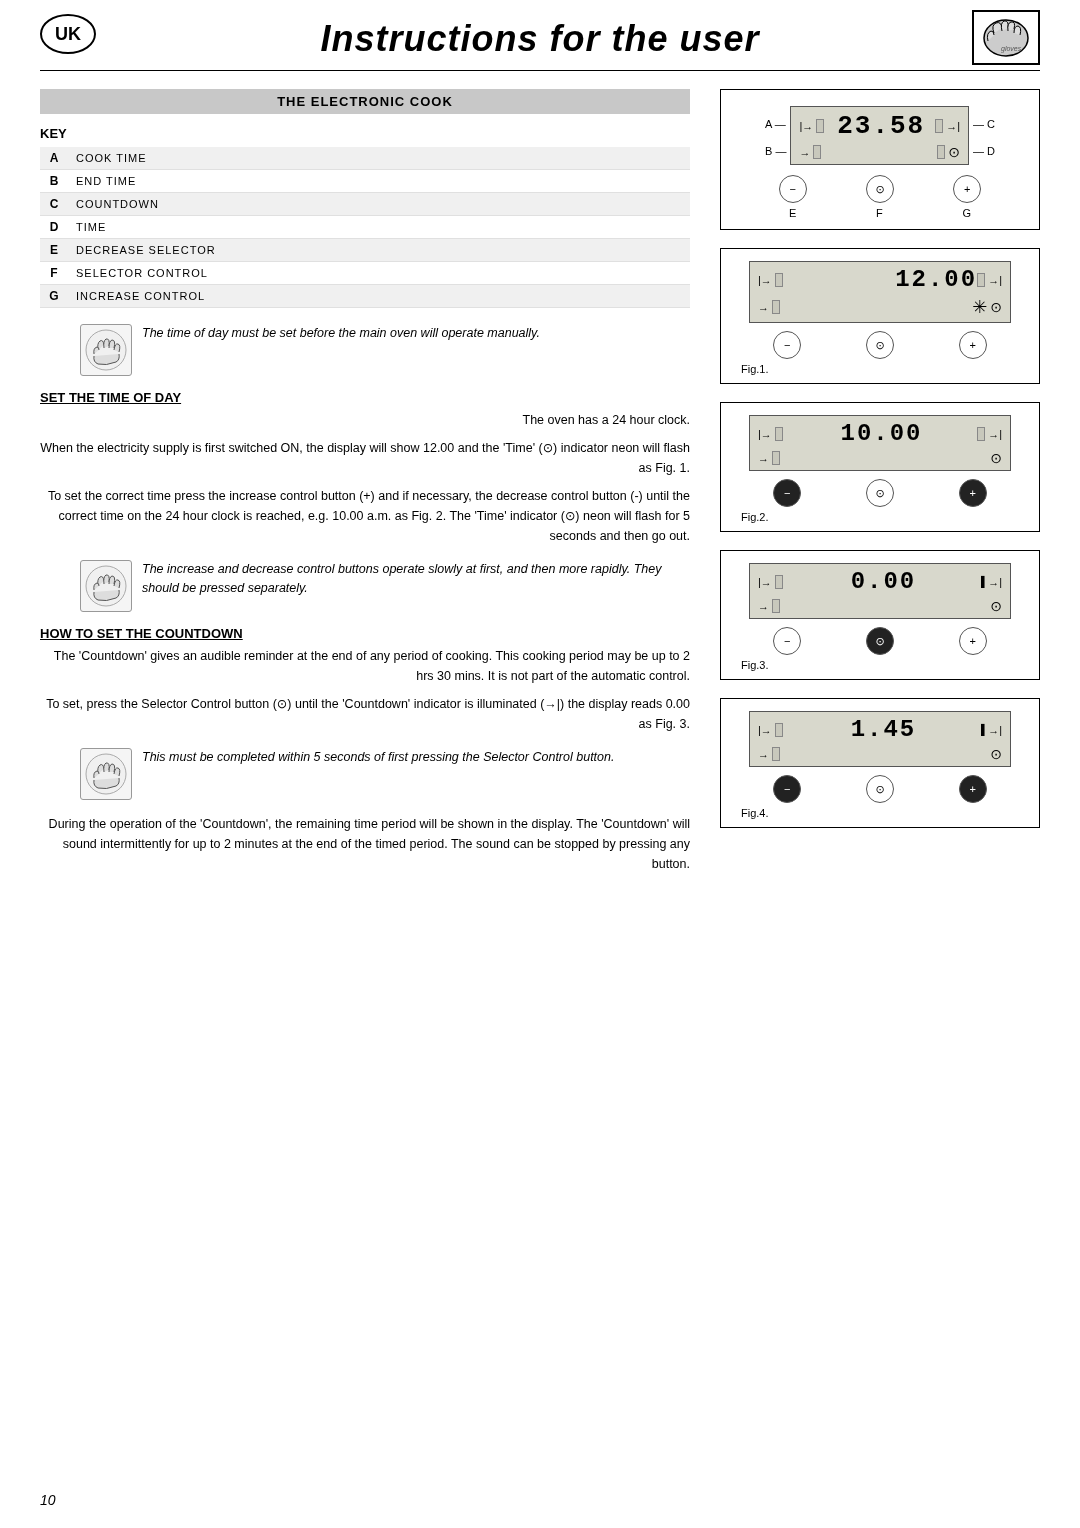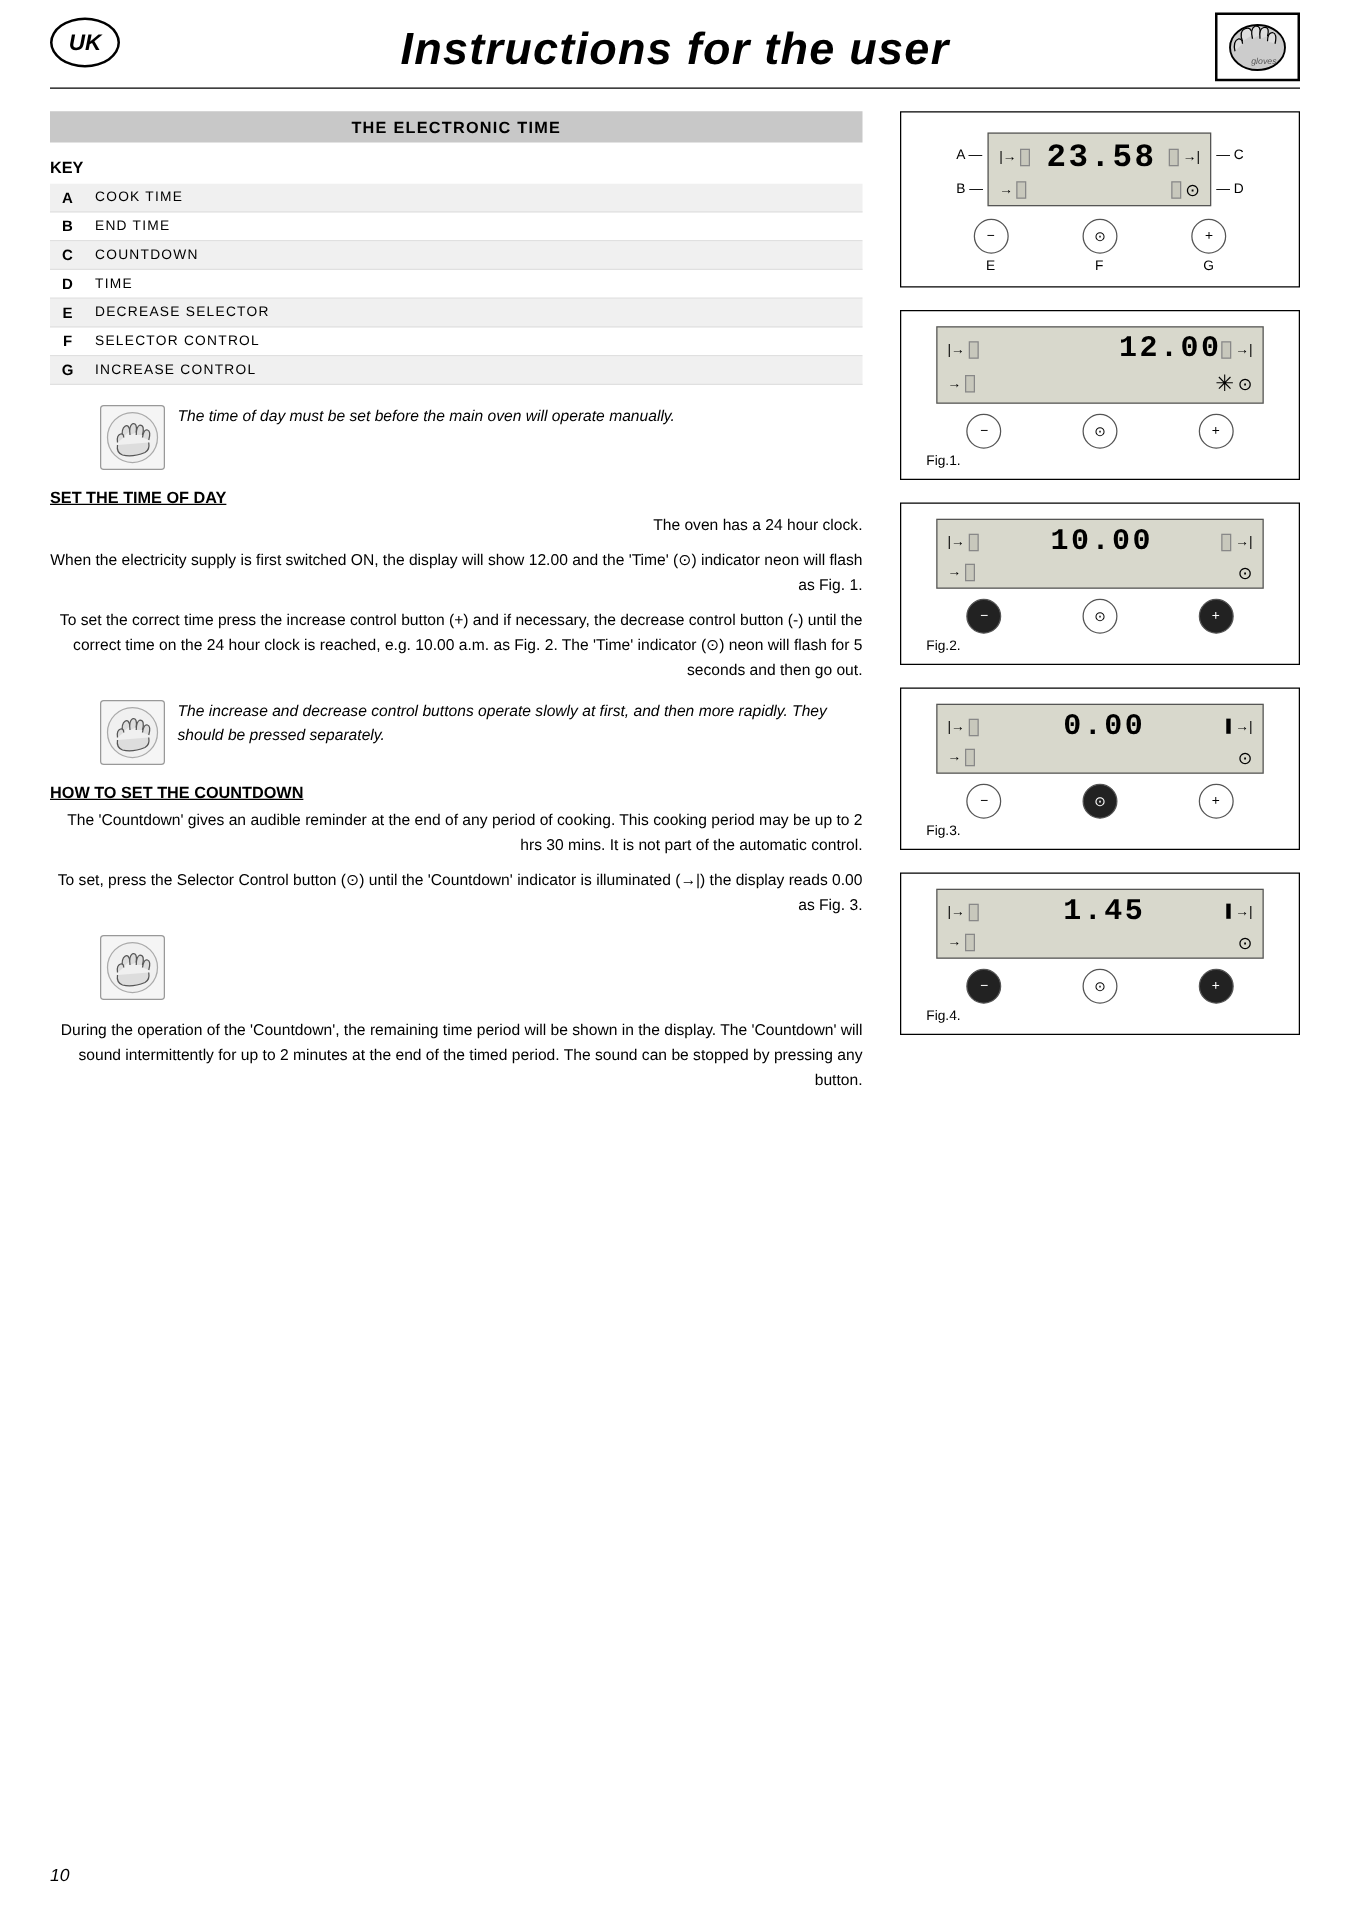--- a/index.html
+++ b/index.html
@@ -27,21 +27,20 @@
       border: 2.5px solid #000;
       border-radius: 50%;
       width: 56px;
       height: 40px;
       display: flex;
       align-items: center;
       justify-content: center;
       font-weight: bold;
       font-size: 18px;
       background: #fff;
-      font-style: italic;
     }
     .header-title {
       font-size: 36px;
       font-weight: bold;
       font-style: italic;
       letter-spacing: 1px;
     }
     .header-icon {
       position: absolute;
       right: 40px;
@@ -232,21 +231,21 @@
   </div>
 </div>
 
 <hr class="header-divider">
 
 <div class="main">
 
   <div class="left-col">
 
     <div class="section-header">
-      <span>THE ELECTRONIC TIME</span>
+      <span>THE ELECTRONIC COOK</span>
     </div>
 
     <div class="key-label">KEY</div>
     <table class="key-table">
       <tbody id="key-tbody">
           <tr>
             <td><b>A</b></td>
             <td>COOK TIME</td>
           </tr>
           <tr>
@@ -320,20 +319,21 @@
         <svg width="44" height="44" viewBox="0 0 44 44">
           <circle cx="22" cy="22" r="20" fill="#f0f0f0" stroke="#aaa" stroke-width="1"></circle>
           <path d="M14 22 Q13 15 16 13 Q19 11 20 17" fill="#ddd" stroke="#555" stroke-width="1"></path>
           <path d="M20 20 Q19 13 22 11 Q26 10 25 18" fill="#ddd" stroke="#555" stroke-width="1"></path>
           <path d="M25 20 Q25 13 28 12 Q32 12 30 20" fill="#ddd" stroke="#555" stroke-width="1"></path>
           <path d="M30 22 Q31 15 34 16 Q37 17 35 24" fill="#ddd" stroke="#555" stroke-width="1"></path>
           <path d="M10 26 Q9 20 13 19 Q15 19 15 22" fill="#ddd" stroke="#555" stroke-width="1"></path>
           <path d="M10 28 Q9 34 14 36 Q22 38 32 34 Q36 32 35 26" fill="#ddd" stroke="#555" stroke-width="1"></path>
         </svg>
       </div>
+      <p class="note-text">This must be completed within 5 seconds of first pressing the Selector Control button.</p>
     </div>
 
     <p class="body-text">During the operation of the 'Countdown', the remaining time period will be shown in the display. The 'Countdown' will sound intermittently for up to 2 minutes at the end of the timed period. The sound can be stopped by pressing any button.</p>
 
   </div>
 
   <div class="right-col">
 
     <div class="full-timer" style="margin-top:0; padding: 16px 28px 10px 28px;">
       <div style="display:flex; position:relative; margin: 0 16px;">

